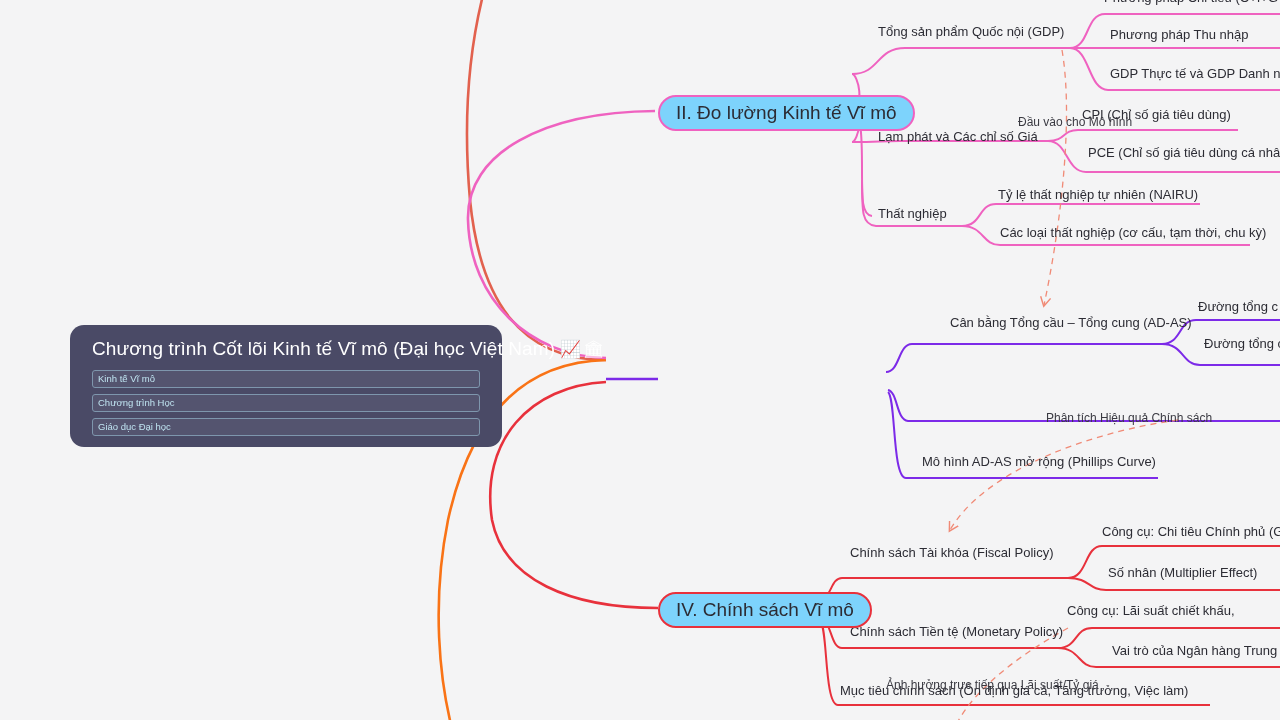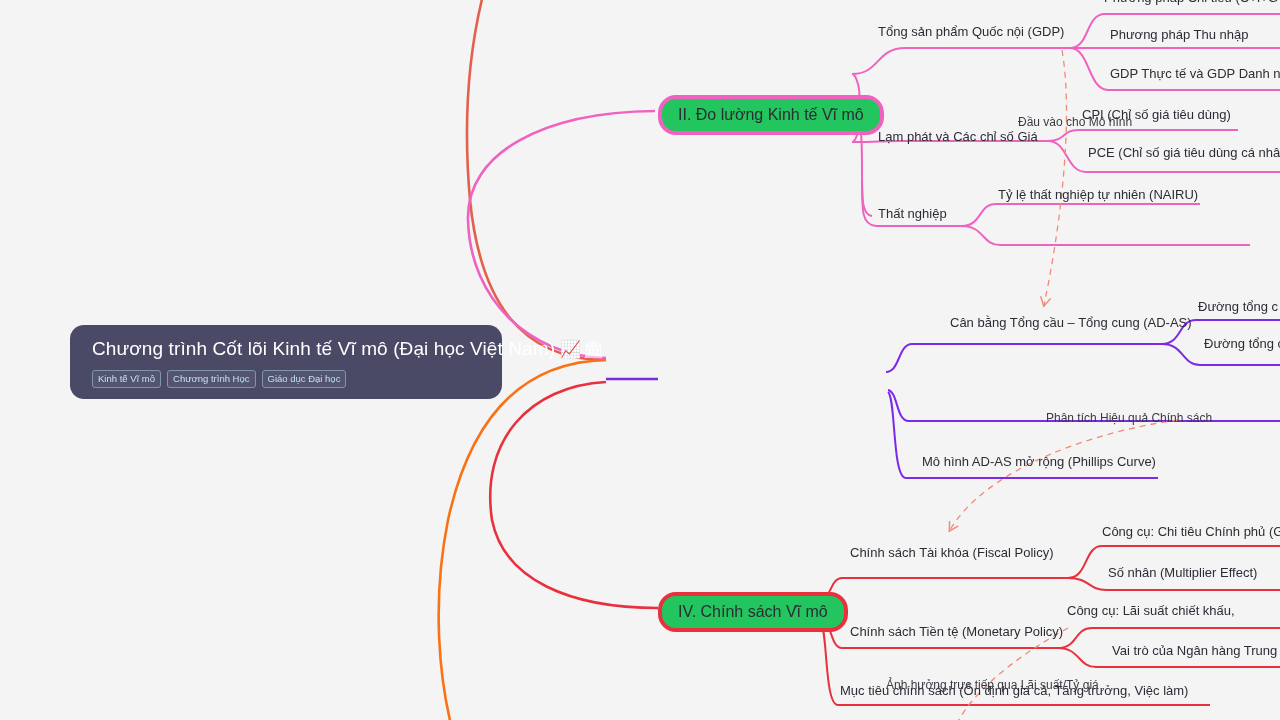--- a/index.html
+++ b/index.html
@@ -38,40 +38,41 @@
     font-size: 19px;
     line-height: 24px;
     letter-spacing: .1px;
     white-space: nowrap;
   }
   .root-emoji { font-size: 17px; letter-spacing: 1px; }
   .root-tags {
     margin-top: 8px;
     display: flex;
     gap: 6px;
+    flex-direction: column;
   }
   .root-tag {
     font-size: 9.5px;
     line-height: 13px;
     color: #bfe3f0;
     border: 1px solid #7e96ad;
     border-radius: 3px;
     padding: 1px 5px 2px 5px;
     background: rgba(255,255,255,0.06);
     white-space: nowrap;
   }
 
   
   .l1 {
     position: absolute;
-    background: #22c55e;
-    border: 4px solid #14532d;
+    background: #7dd3fc;
+    border: 2px solid #14532d;
     border-radius: 18px;
     padding: 7px 16px 8px 16px;
-    font-size: 16px;
+    font-size: 19px;
     line-height: 17px;
     color: #2c2c34;
     white-space: nowrap;
     z-index: 30;
   }
   .l1.pink   { border-color: #ef62c0; }
   .l1.purple { border-color: #7c2ae8; }
   .l1.red    { border-color: #e8313c; }
 
   
@@ -196,20 +197,23 @@
   <div class="lbl" style="left:1088px; top:144px;">
     <span>PCE (Chỉ số giá tiêu dùng cá nhân</span>
   </div>
 
   <div class="lbl" style="left:878px; top:205px;">
     <span>Thất nghiệp</span>
   </div>
   <div class="lbl" style="left:998px; top:186px;">
     <span>Tỷ lệ thất nghiệp tự nhiên (NAIRU)</span>
   </div>
+  <div class="lbl" style="left:1000px; top:224px;">
+    <span>Các loại thất nghiệp (cơ cấu, tạm thời, chu kỳ)</span>
+  </div>
 
 
   <div class="lbl" style="left:922px; top:314px;margin-left:28px;">
     <span>Cân bằng Tổng cầu – Tổng cung (AD-AS)</span>
   </div>
   <div class="lbl" style="left:1198px; top:298px;">
     <span>Đường tổng c</span>
   </div>
   <div class="lbl" style="left:1204px; top:335px;">
     <span>Đường tổng c</span>

